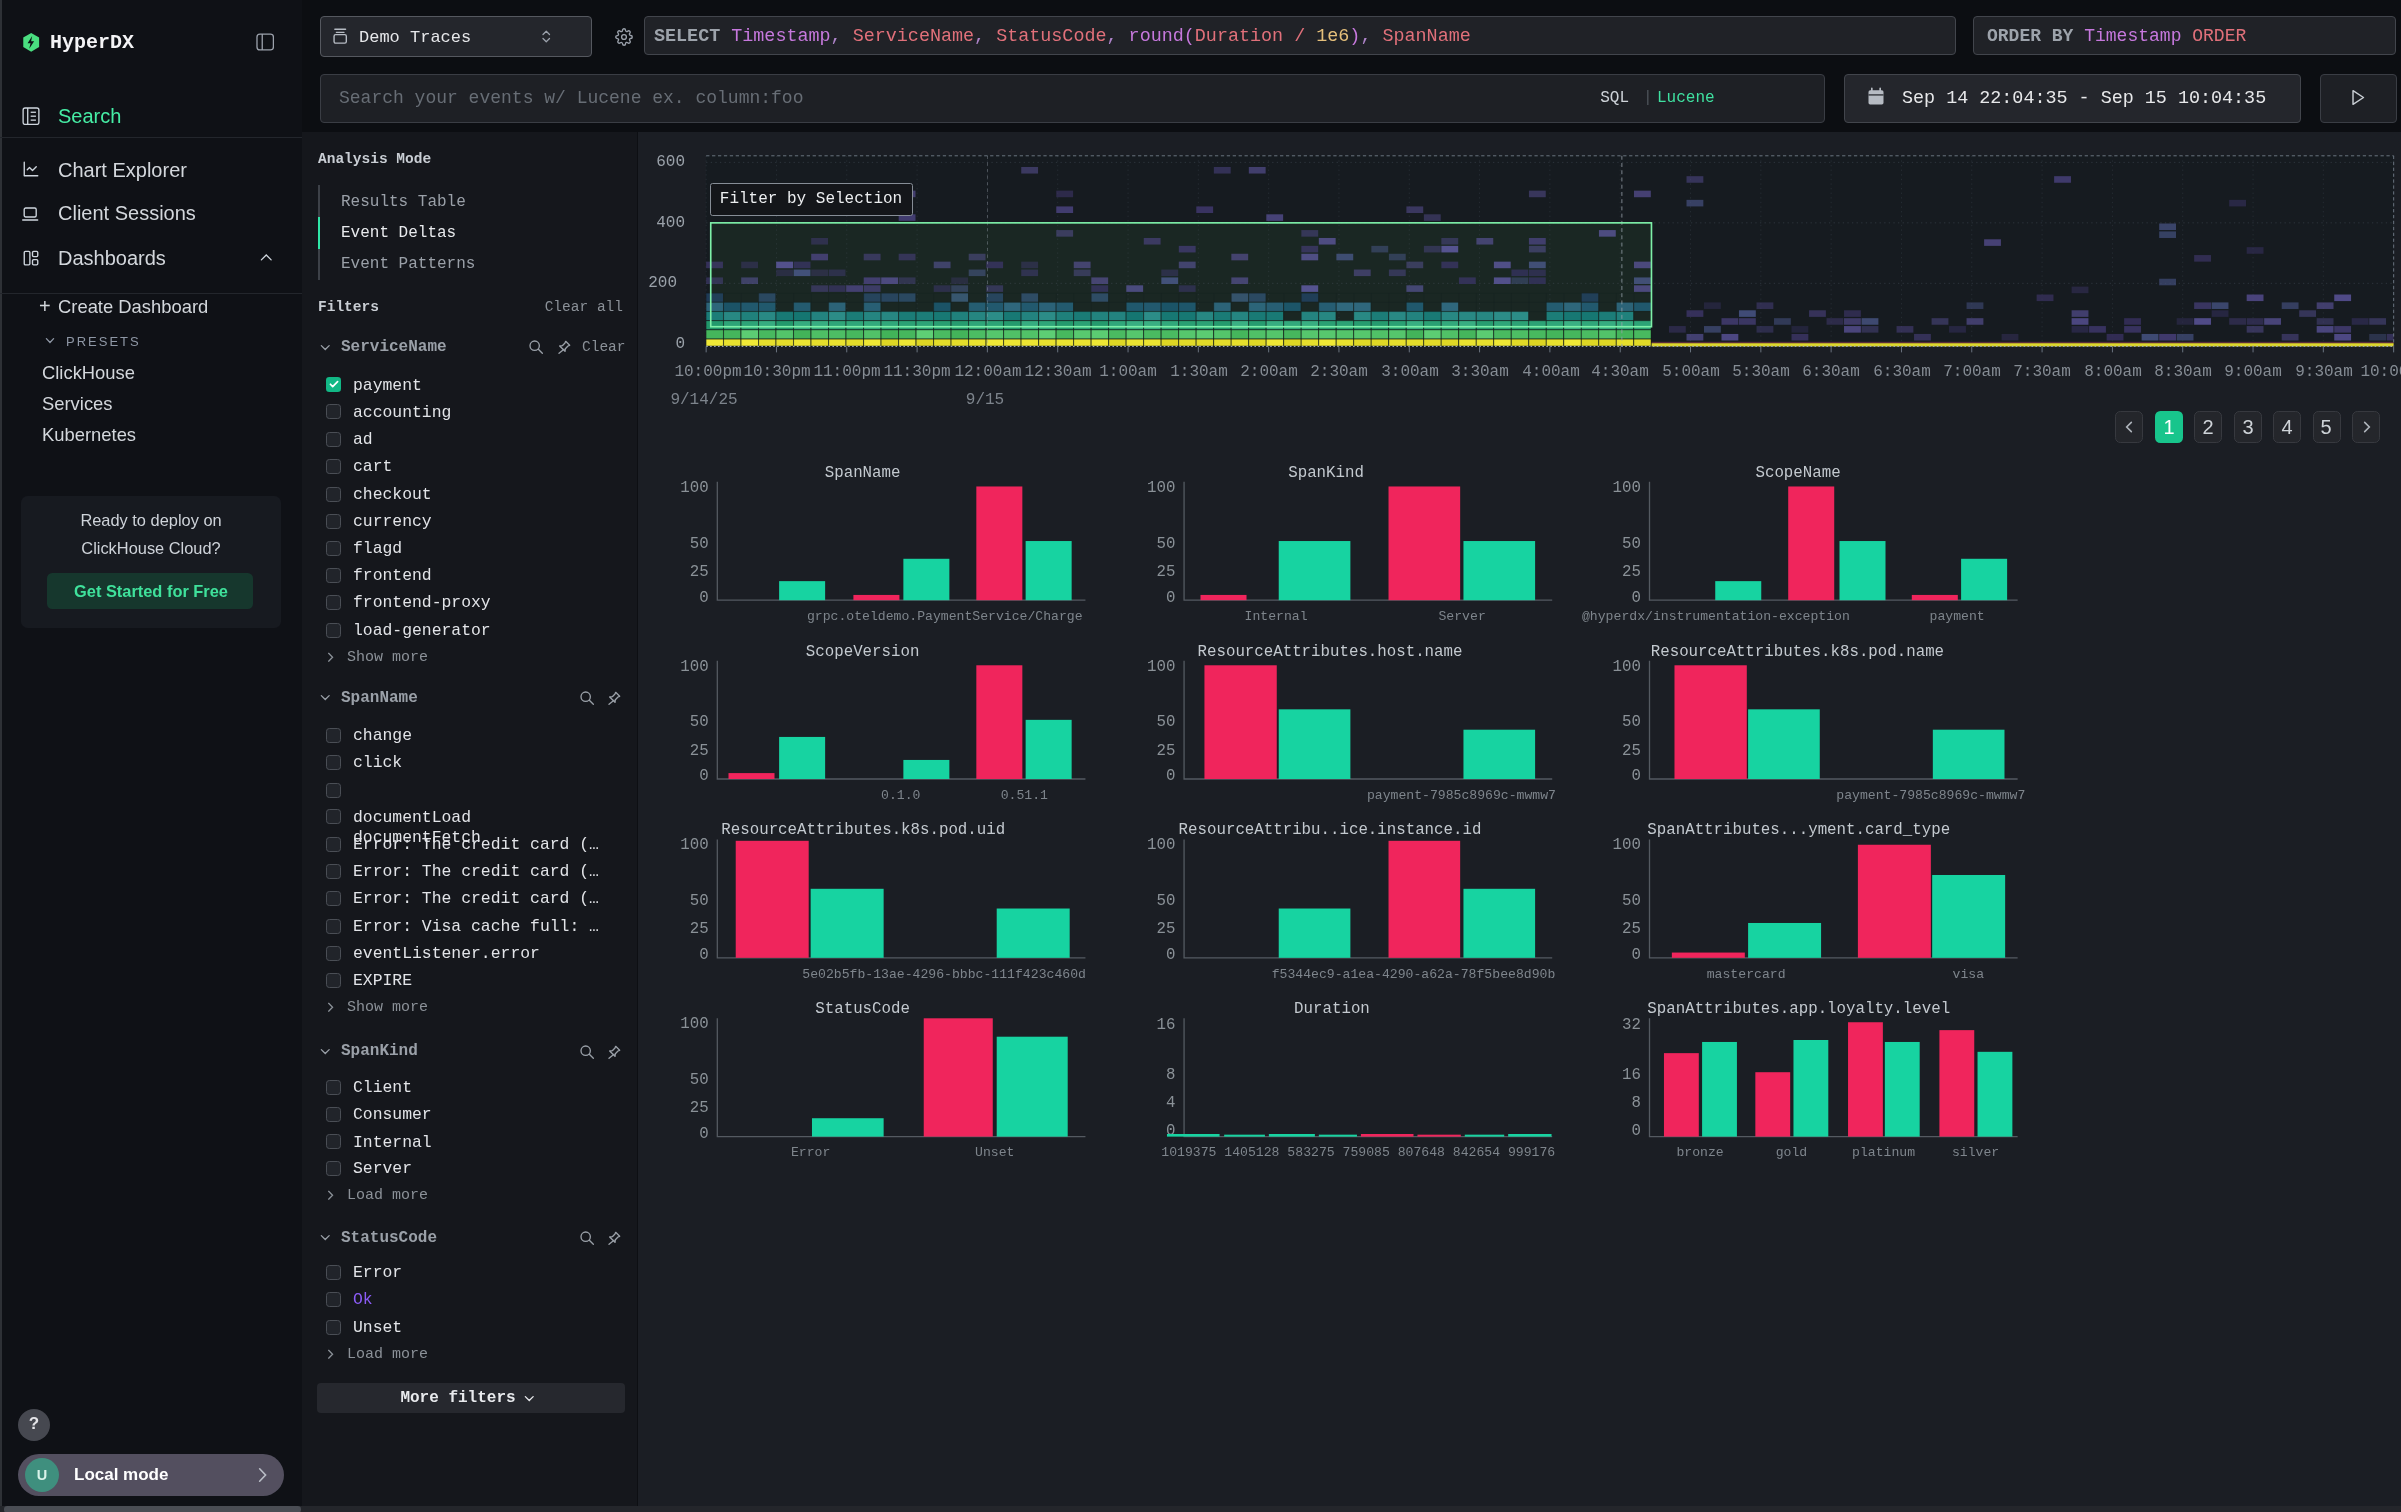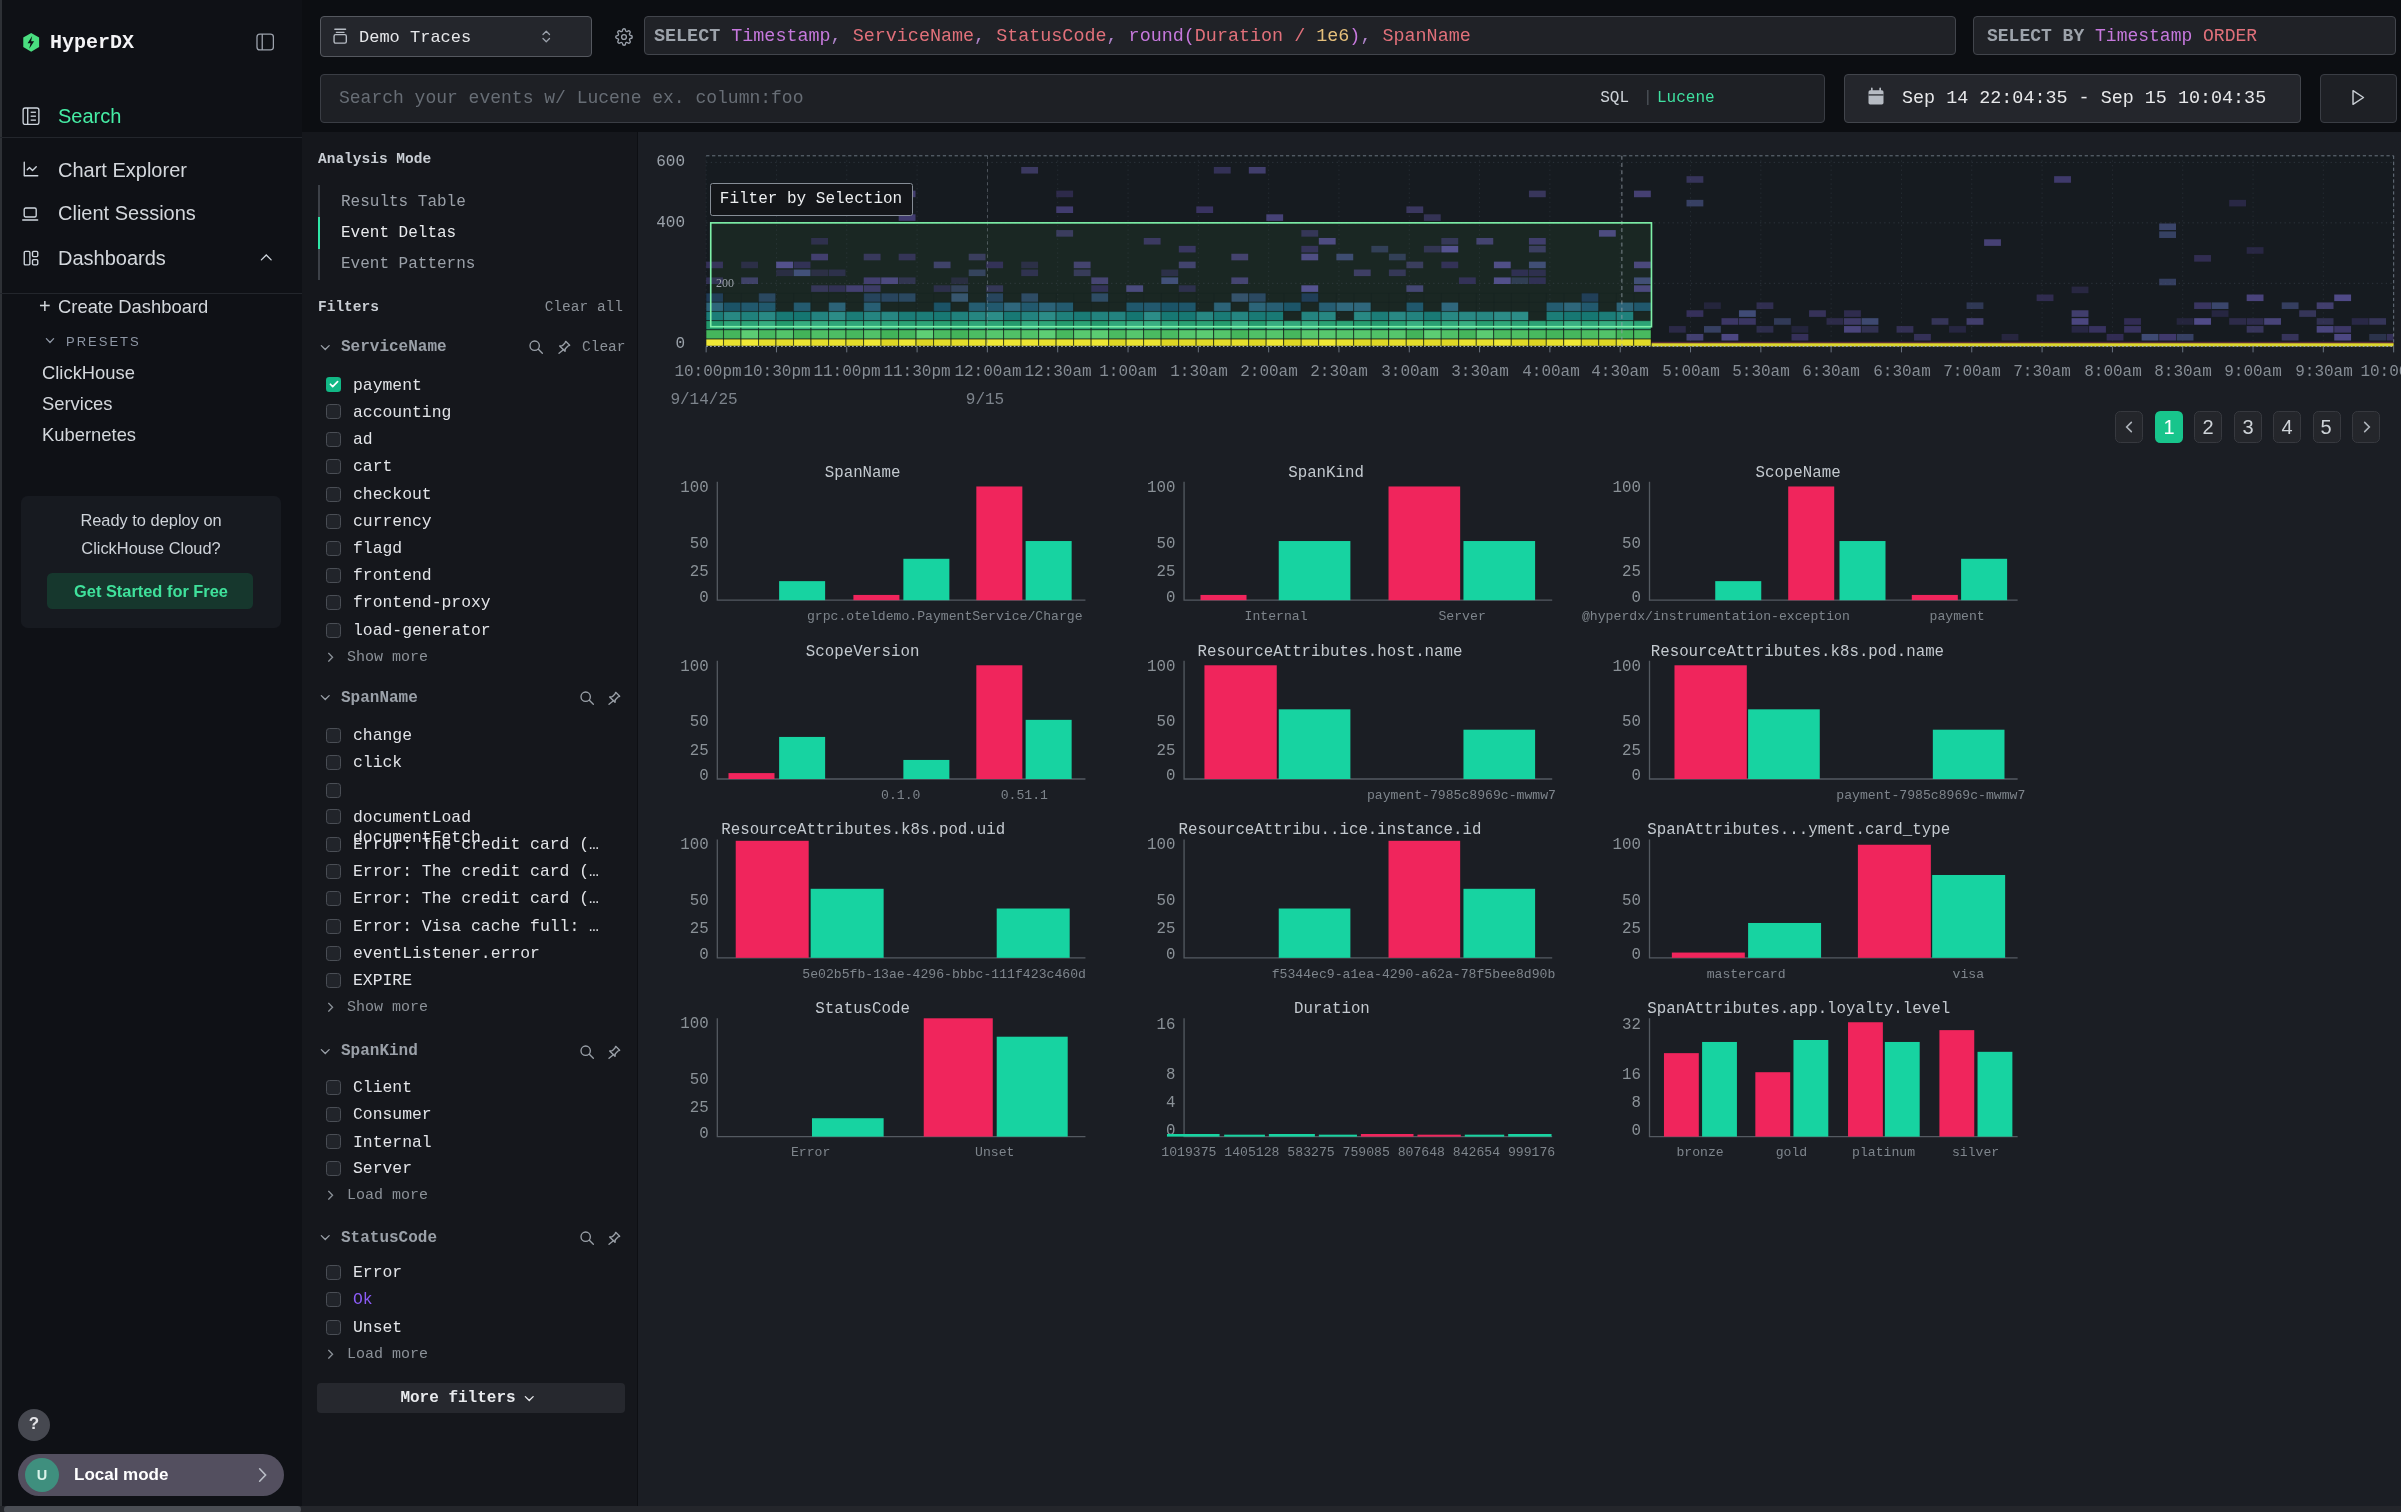--- a/index.html
+++ b/index.html
@@ -85,21 +85,21 @@
 <path d="M3 7 L8 2 L13 7"></path>
       <path d="M3 13 L8 18 L13 13"></path>
 </svg>
     <svg style="position:absolute;left:615px;top:28px;" width="18" height="18" viewBox="0 0 24 24" fill="none" stroke="#9ba1ab" stroke-width="1.8" stroke-linecap="round" stroke-linejoin="round">
 <circle cx="12" cy="12" r="3.2"></circle>
 <path d="M19.4 15a1.65 1.65 0 0 0 .33 1.82l.06.06a2 2 0 1 1-2.83 2.83l-.06-.06a1.65 1.65 0 0 0-1.82-.33 1.65 1.65 0 0 0-1 1.51V21a2 2 0 1 1-4 0v-.09A1.65 1.65 0 0 0 9 19.4a1.65 1.65 0 0 0-1.82.33l-.06.06a2 2 0 1 1-2.83-2.83l.06-.06a1.65 1.65 0 0 0 .33-1.82 1.65 1.65 0 0 0-1.51-1H3a2 2 0 1 1 0-4h.09A1.65 1.65 0 0 0 4.6 9a1.65 1.65 0 0 0-.33-1.82l-.06-.06a2 2 0 1 1 2.83-2.83l.06.06a1.65 1.65 0 0 0 1.82.33H9a1.65 1.65 0 0 0 1-1.51V3a2 2 0 1 1 4 0v.09a1.65 1.65 0 0 0 1 1.51 1.65 1.65 0 0 0 1.82-.33l.06-.06a2 2 0 1 1 2.83 2.83l-.06.06a1.65 1.65 0 0 0-.33 1.82V9a1.65 1.65 0 0 0 1.51 1H21a2 2 0 1 1 0 4h-.09a1.65 1.65 0 0 0-1.51 1z"></path>
 </svg>
     <div style="position:absolute;left:644px;top:16px;width:1312px;height:39px;background:#202227;border:1.3px solid #42454c;border-radius:4px;"></div>
     <div style="position:absolute;left:654px;top:36px;transform:translateY(-50%);font-family:'Liberation Mono', monospace;font-size:18.4px;font-weight:400;color:#ccc;white-space:nowrap;"><span style="color:#9da3ab;font-weight:700;">SELECT </span><span style="color:#c678dd;">Timestamp</span><span style="color:#ad84c9;">, </span><span style="color:#e0707a;">ServiceName</span><span style="color:#ad84c9;">, </span><span style="color:#e0707a;">StatusCode</span><span style="color:#ad84c9;">, </span><span style="color:#c678dd;">round(</span><span style="color:#e0707a;">Duration</span><span style="color:#e0707a;"> / </span><span style="color:#e5c07b;">1e6</span><span style="color:#c678dd;">)</span><span style="color:#ad84c9;">, </span><span style="color:#e0707a;">SpanName</span></div>
     <div style="position:absolute;left:1973px;top:16px;width:423px;height:39px;background:#202227;border:1.3px solid #42454c;border-radius:4px;"></div>
-    <div style="position:absolute;left:1987px;top:36px;transform:translateY(-50%);font-family:'Liberation Mono', monospace;font-size:18px;font-weight:400;color:#ccc;white-space:nowrap;"><span style="color:#9da3ab;font-weight:700;">SELECT BY </span><span style="color:#c678dd;">Timestamp</span> <span style="color:#e0707a;">ORDER</span></div>
+    <div style="position:absolute;left:1987px;top:36px;transform:translateY(-50%);font-family:'Liberation Mono', monospace;font-size:18px;font-weight:400;color:#ccc;white-space:nowrap;"><span style="color:#9da3ab;font-weight:700;">ORDER BY </span><span style="color:#c678dd;">Timestamp</span> <span style="color:#e0707a;">ORDER</span></div>
     <div style="position:absolute;left:320px;top:74px;width:1505px;height:49px;background:#1e2025;border:1.3px solid #3a3d44;border-radius:4px;"></div>
     <div style="position:absolute;left:339px;top:98px;transform:translateY(-50%);font-family:'Liberation Mono', monospace;font-size:18px;font-weight:400;color:#676d75;white-space:nowrap;">Search your events w/ Lucene ex. column:foo</div>
     <div style="position:absolute;right:772px;top:98px;transform:translateY(-50%);font-family:'Liberation Mono', monospace;font-size:16px;font-weight:400;color:#ced3d9;white-space:nowrap;">SQL</div>
     <div style="position:absolute;left:1643px;top:98px;transform:translateY(-50%);font-family:'Liberation Mono', monospace;font-size:16px;font-weight:400;color:#4e545b;white-space:nowrap;">|</div>
     <div style="position:absolute;left:1657px;top:98px;transform:translateY(-50%);font-family:'Liberation Mono', monospace;font-size:16px;font-weight:400;color:#3fe0a0;white-space:nowrap;">Lucene</div>
     <div style="position:absolute;left:1844px;top:74px;width:457px;height:49px;background:#24262c;border:1.3px solid #42454c;border-radius:4px;"></div>
     <svg style="position:absolute;left:1866px;top:87px;" width="20" height="20" viewBox="0 0 24 24" fill="#b6bbc3">
 <path d="M7 1.5v3M17 1.5v3" stroke="#b6bbc3" stroke-width="2" stroke-linecap="round"></path>
 <rect x="3" y="4" width="18" height="17" rx="2"></rect>
       <line x1="3" y1="9.5" x2="21" y2="9.5" stroke="#24262c" stroke-width="1.5"></line>
@@ -786,21 +786,21 @@
       <line x1="3106.2" y1="527" x2="3106.2" y2="536" stroke="#6b7480" stroke-width="1.5"></line>
       <line x1="3213.2" y1="527" x2="3213.2" y2="536" stroke="#6b7480" stroke-width="1.5"></line>
       <line x1="3320.1" y1="527" x2="3320.1" y2="536" stroke="#6b7480" stroke-width="1.5"></line>
       <line x1="3427.1" y1="527" x2="3427.1" y2="536" stroke="#6b7480" stroke-width="1.5"></line>
       <line x1="3534.0" y1="527" x2="3534.0" y2="536" stroke="#6b7480" stroke-width="1.5"></line>
       <line x1="3641.0" y1="527" x2="3641.0" y2="536" stroke="#6b7480" stroke-width="1.5"></line>
       <rect x="1081" y="339" width="1431" height="158" fill="rgba(120,235,160,0.025)" stroke="#7ef0a8" stroke-width="2.5"></rect>
     </svg>
     <div style="position:absolute;right:1716px;top:162px;transform:translateY(-50%);font-family:'Liberation Mono', monospace;font-size:16px;font-weight:400;color:#9aa1a9;white-space:nowrap;">600</div>
     <div style="position:absolute;right:1716px;top:223px;transform:translateY(-50%);font-family:'Liberation Mono', monospace;font-size:16px;font-weight:400;color:#9aa1a9;white-space:nowrap;">400</div>
-    <div style="position:absolute;right:1667px;top:283px;transform:translateY(-50%);font-family:Liberation Serif, serif;font-size:12px;font-weight:400;color:#9aa1a9;white-space:nowrap;">200</div>
+    <div style="position:absolute;right:1724px;top:283px;transform:translateY(-50%);font-family:Liberation Mono, monospace;font-size:16px;font-weight:400;color:#9aa1a9;white-space:nowrap;">200</div>
     <div style="position:absolute;right:1716px;top:344px;transform:translateY(-50%);font-family:'Liberation Mono', monospace;font-size:16px;font-weight:400;color:#9aa1a9;white-space:nowrap;">0</div>
     <div style="position:absolute;left:710px;top:183px;width:203px;height:33px;background:#14161a;border:1px solid #868d96;border-radius:2.6px;"></div>
     <div style="position:absolute;left:811px;top:199px;transform:translate(-50%,-50%);font-family:'Liberation Mono', monospace;font-size:16px;font-weight:400;color:#eceef0;white-space:nowrap;">Filter by Selection</div>
     <div style="position:absolute;left:708px;top:372px;transform:translate(-50%,-50%);font-family:'Liberation Mono', monospace;font-size:16px;font-weight:400;color:#858c94;white-space:nowrap;">10:00pm</div>
     <div style="position:absolute;left:777px;top:372px;transform:translate(-50%,-50%);font-family:'Liberation Mono', monospace;font-size:16px;font-weight:400;color:#858c94;white-space:nowrap;">10:30pm</div>
     <div style="position:absolute;left:847px;top:372px;transform:translate(-50%,-50%);font-family:'Liberation Mono', monospace;font-size:16px;font-weight:400;color:#858c94;white-space:nowrap;">11:00pm</div>
     <div style="position:absolute;left:917px;top:372px;transform:translate(-50%,-50%);font-family:'Liberation Mono', monospace;font-size:16px;font-weight:400;color:#858c94;white-space:nowrap;">11:30pm</div>
     <div style="position:absolute;left:988px;top:372px;transform:translate(-50%,-50%);font-family:'Liberation Mono', monospace;font-size:16px;font-weight:400;color:#858c94;white-space:nowrap;">12:00am</div>
     <div style="position:absolute;left:1058px;top:372px;transform:translate(-50%,-50%);font-family:'Liberation Mono', monospace;font-size:16px;font-weight:400;color:#858c94;white-space:nowrap;">12:30am</div>
     <div style="position:absolute;left:1128px;top:372px;transform:translate(-50%,-50%);font-family:'Liberation Mono', monospace;font-size:16px;font-weight:400;color:#858c94;white-space:nowrap;">1:00am</div>

